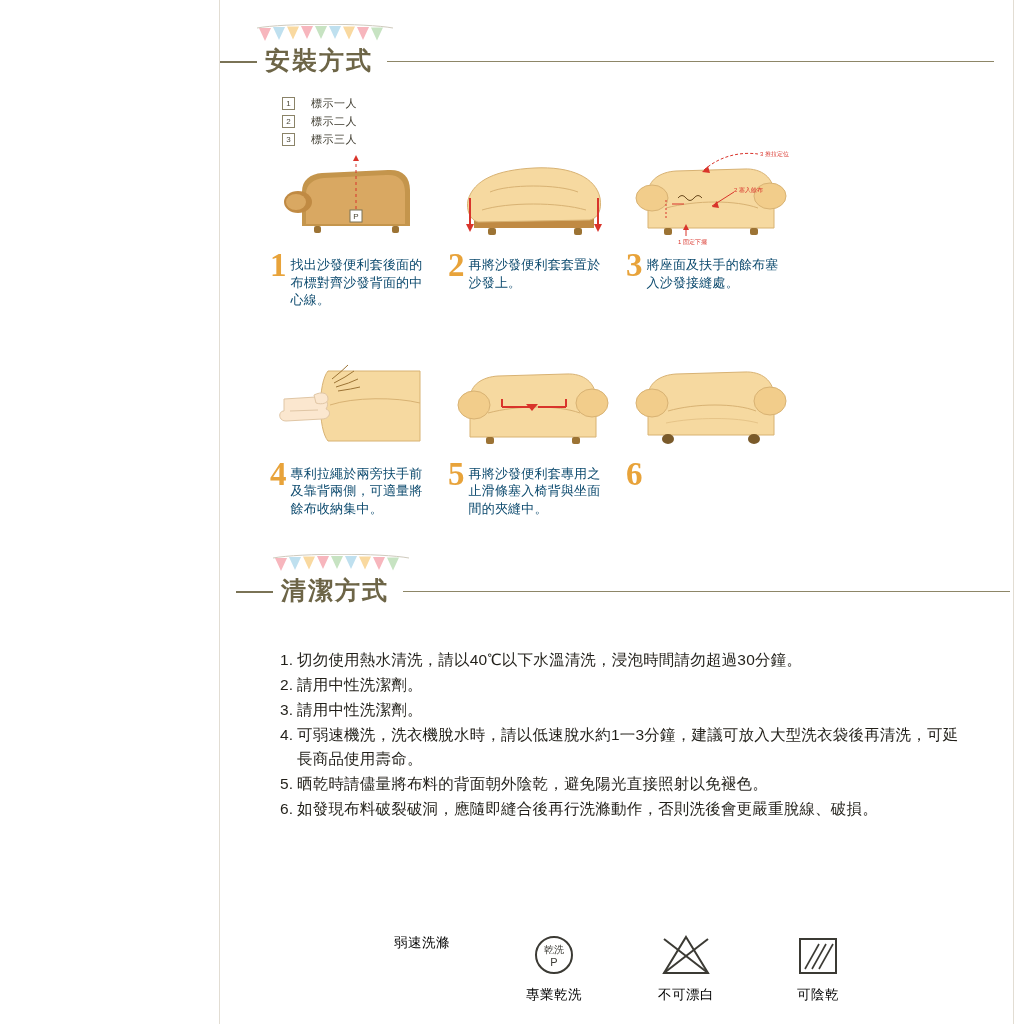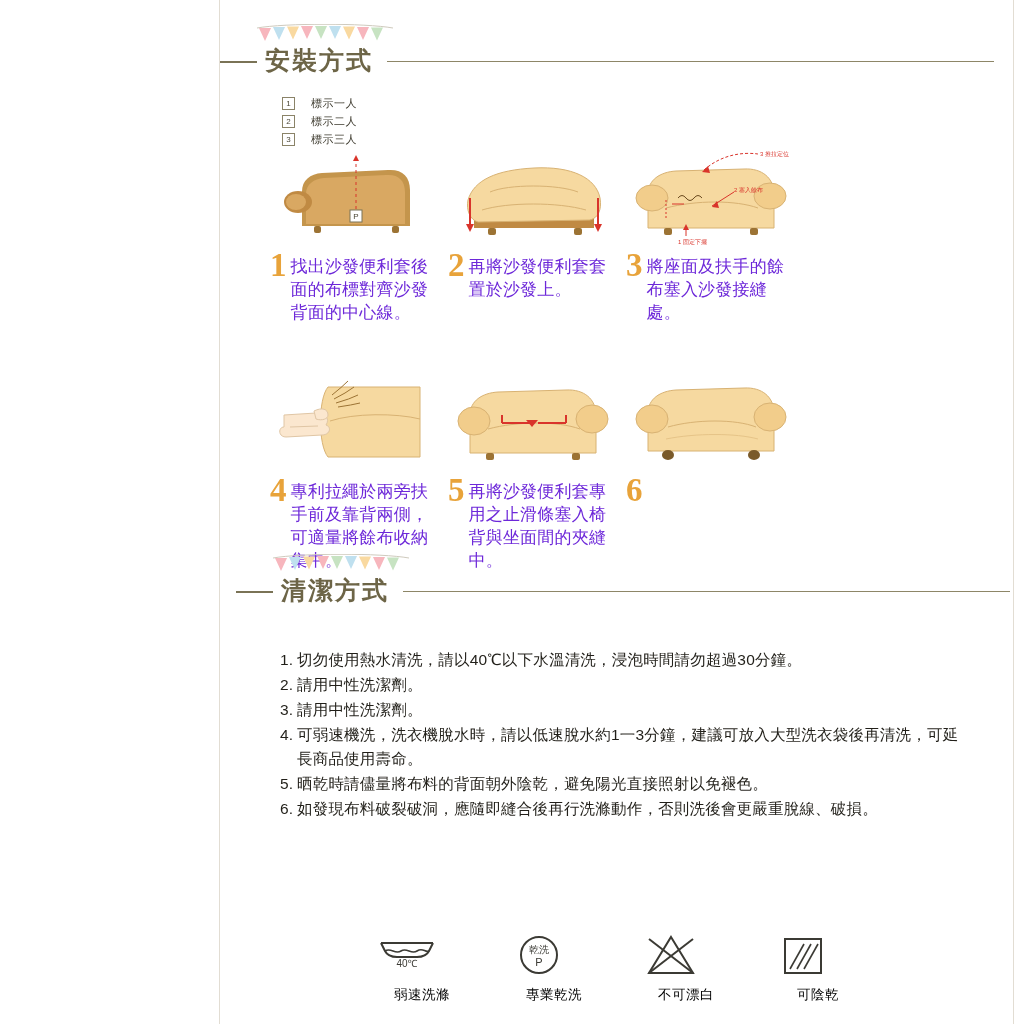--- a/index.html
+++ b/index.html
@@ -133,23 +133,23 @@
   }
   .step-num {
     font-size: 33px;
     color: #e8a33a;
     font-weight: 700;
     line-height: 0.95;
     margin-right: 4px;
     font-family: "Liberation Serif", serif;
   }
   .step-body {
-    font-size: 17px;
+    font-size: 13px;
     line-height: 1.35;
-    color: #6d28d9;
+    color: #0c4a6e;
     padding-top: 6px;
     letter-spacing: 0.2px;
   }
   .step-row.second { margin-top: 40px; }
 
   
   .clean-list {
     position: absolute;
     left: 60px;
     top: 648px;
@@ -177,21 +177,21 @@
     gap: 42px;
   }
   .care {
     width: 90px;
     text-align: center;
   }
   .care-glyph {
     height: 52px;
     display: flex;
     align-items: center;
-    justify-content: flex-start;
+    justify-content: center;
   }
   .care-label {
     font-size: 13.5px;
     color: #000000;
     margin-top: 4px;
     letter-spacing: 0.5px;
   }
 </style>
 </head>
 <body>
@@ -440,28 +440,20 @@
       </div>
       <div class="clean-item">
         <div class="clean-index">6.</div>
         <div class="clean-body">如發現布料破裂破洞，應隨即縫合後再行洗滌動作，否則洗後會更嚴重脫線、破損。</div>
       </div>
     </div>
 
     <div class="care-icons">
 
       <div class="care">
-        <div class="care-glyph">
-          <svg viewBox="0 0 60 46" width="60" height="46">
-            <path d="M4 10 L8 18 C10 22 14 24 20 24 L40 24 C46 24 50 22 52 18 L56 10" fill="none" stroke="#3b3a34" stroke-width="2"></path>
-            <path d="M4 10 L56 10" stroke="#3b3a34" stroke-width="2"></path>
-            <path d="M8 18 C14 14 18 22 24 18 C30 14 34 22 40 18 C46 14 48 20 52 18" fill="none" stroke="#3b3a34" stroke-width="1.6"></path>
-            <text x="30" y="34" font-size="10" text-anchor="middle" fill="#3b3a34" font-family="Liberation Sans, sans-serif">40℃</text>
-          </svg>
-        </div>
         <div class="care-label">弱速洗滌</div>
       </div>
 
       <div class="care">
         <div class="care-glyph">
           <svg viewBox="0 0 60 46" width="60" height="46">
             <circle cx="30" cy="22" r="18" fill="none" stroke="#3b3a34" stroke-width="2"></circle>
             <text x="30" y="20" font-size="10" text-anchor="middle" fill="#3b3a34" font-family="Liberation Sans, sans-serif">乾洗</text>
             <text x="30" y="33" font-size="11" text-anchor="middle" fill="#3b3a34" font-family="Liberation Sans, sans-serif">P</text>
           </svg>

